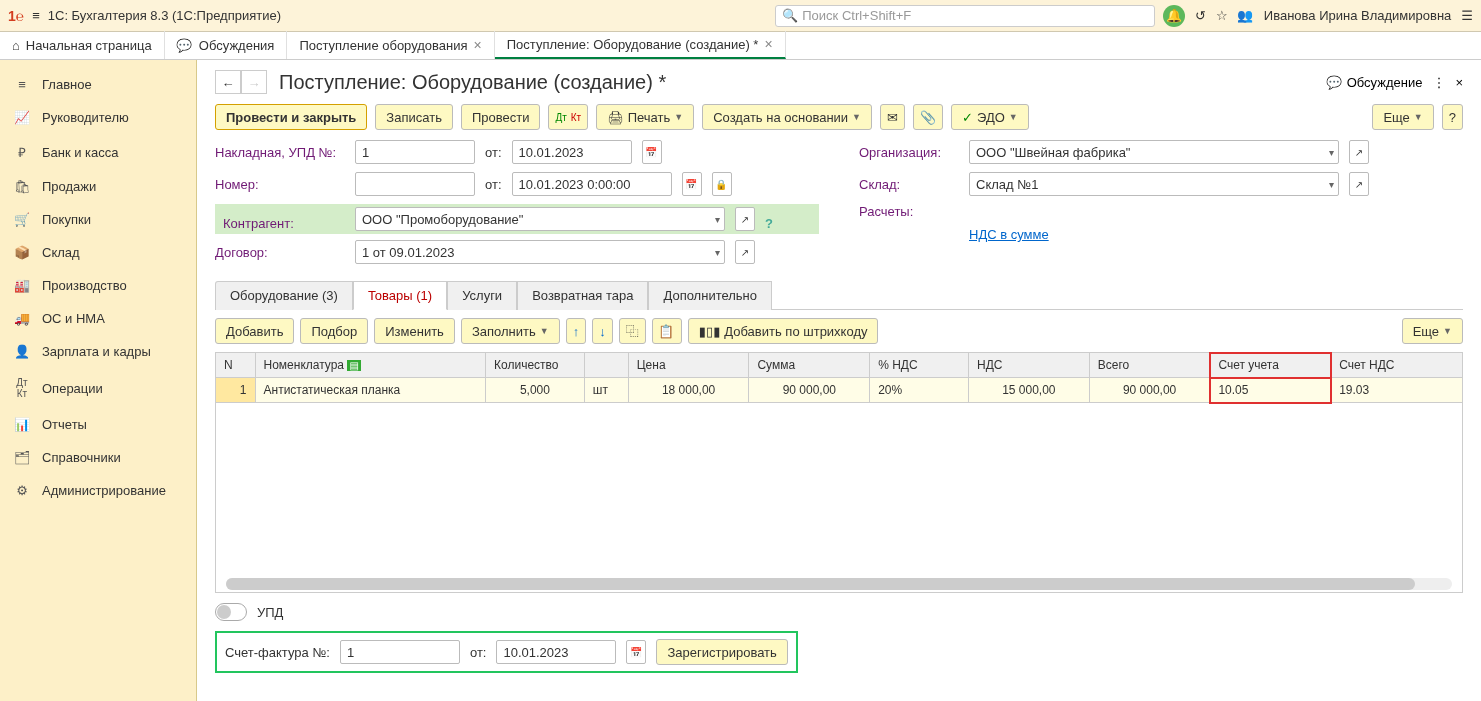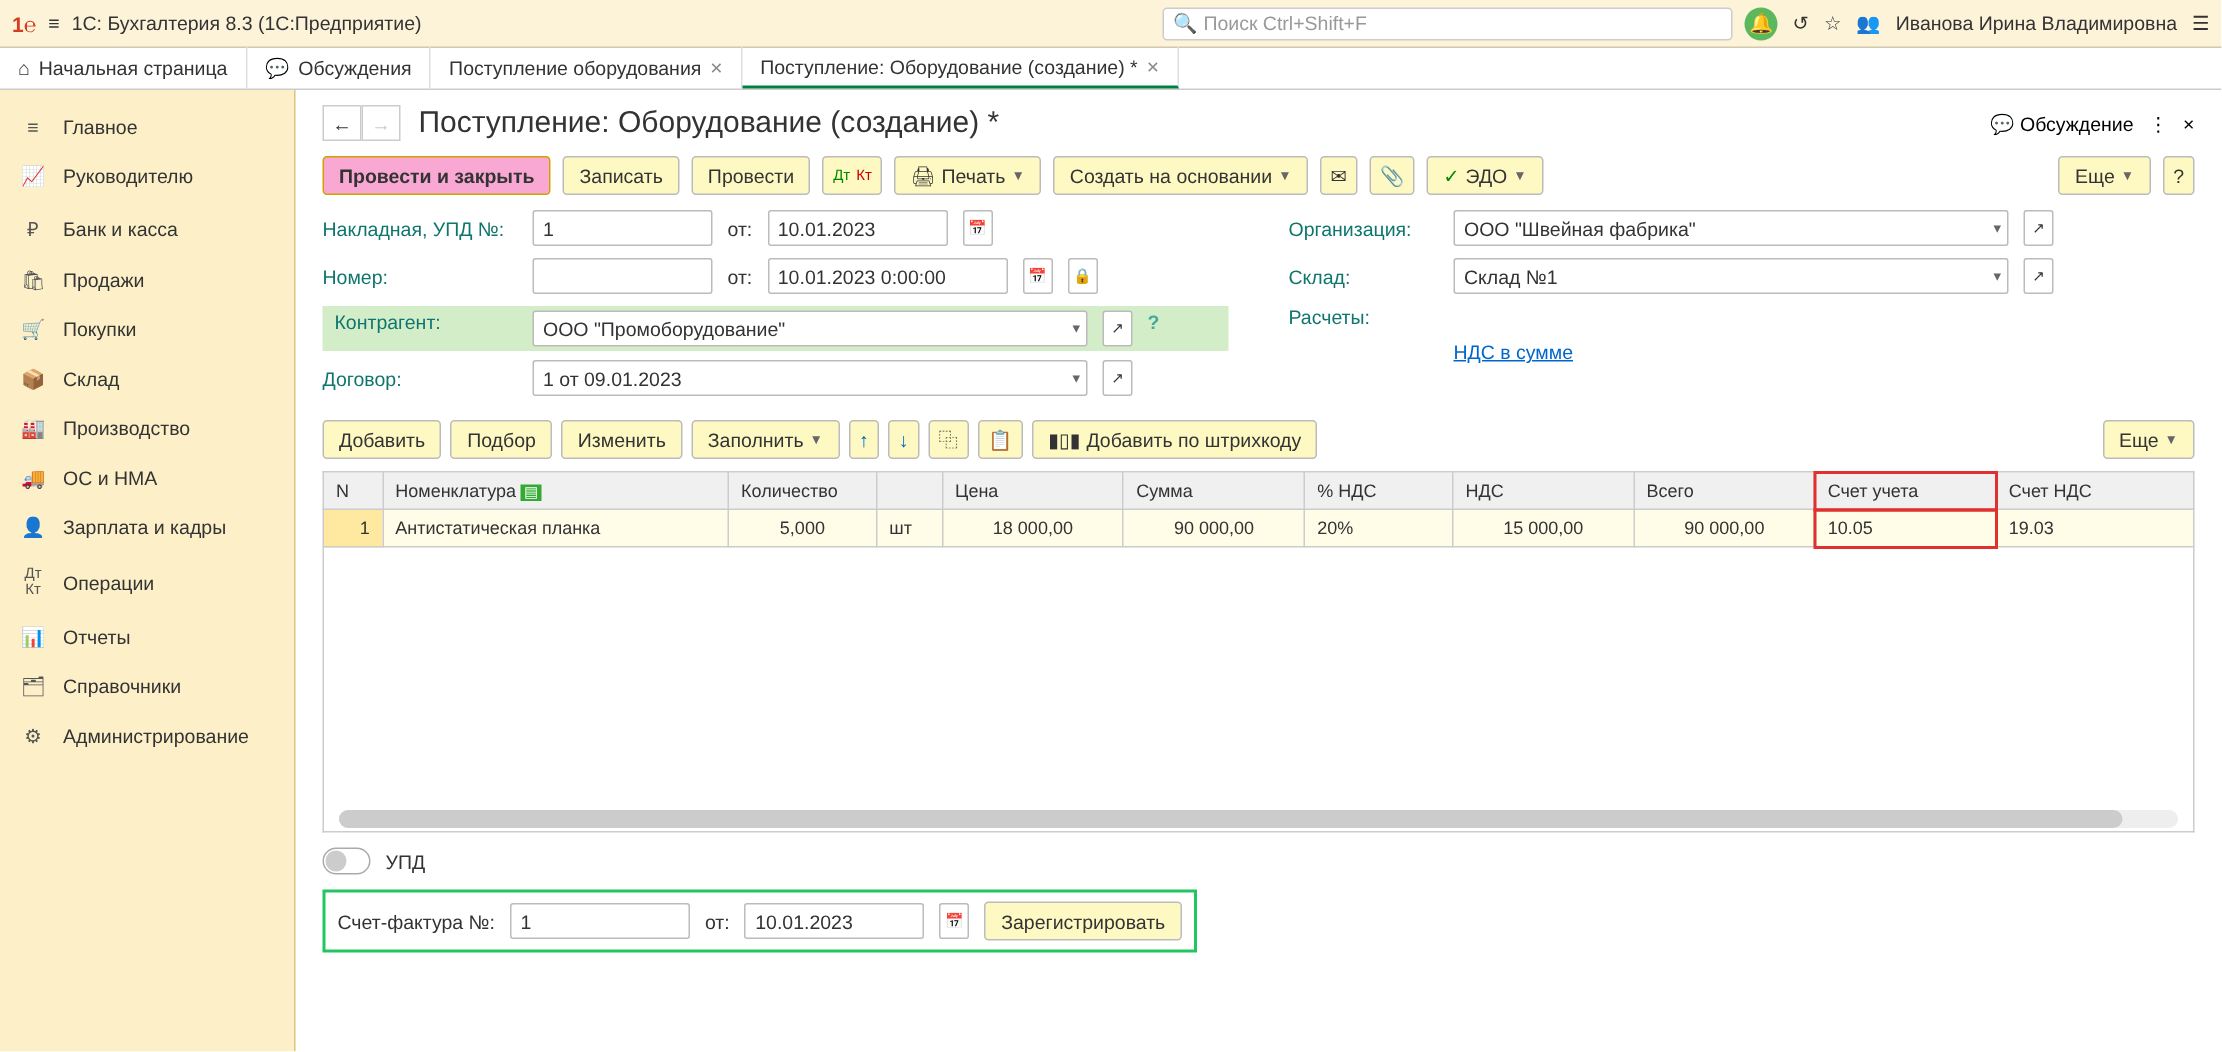--- a/index.html
+++ b/index.html
@@ -29,36 +29,36 @@
 .page-header { display: flex; align-items: center; gap: 12px; margin-bottom: 10px; }
 .nav-arrows { display: flex; gap: 0; }
 .nav-btn { width: 26px; height: 24px; border: 1px solid #ccc; background: #fff; display: flex; align-items: center; justify-content: center; cursor: pointer; }
 .nav-btn.disabled { color: #ccc; }
 .page-title { font-size: 20px; font-weight: normal; }
 .page-actions { margin-left: auto; display: flex; gap: 10px; align-items: center; color: #000000; }
 .page-actions > span { cursor: pointer; }
 
 .toolbar { display: flex; gap: 8px; align-items: center; margin-bottom: 10px; flex-wrap: wrap; }
 .btn { height: 26px; border: 1px solid #bbb; background: #fef9c3; border-radius: 3px; padding: 0 10px; display: inline-flex; align-items: center; gap: 4px; cursor: pointer; font-size: 13px; }
-.btn.primary { background: #f9a8d4; border-color: #d4a000; font-weight: bold; }
+.btn.primary { background: #fef9c3; border-color: #d4a000; font-weight: bold; }
 .btn.icon-only { padding: 0 6px; }
 .btn .caret { font-size: 9px; color: #666; }
 
 .form-row { display: flex; align-items: center; gap: 10px; margin-bottom: 8px; }
-.label { width: 130px; color: #0f766e; }
+.label { width: 130px; color: #701a75; }
 .input { height: 24px; border: 1px solid #bbb; border-radius: 2px; padding: 0 6px; background: #fff; display: flex; align-items: center; }
 .input.w120 { width: 120px; }
 .input.w160 { width: 160px; }
 .input.select { position: relative; }
 .input.select::after { content: "▾"; position: absolute; right: 4px; color: #666; font-size: 10px; }
 .ext-btn { width: 20px; height: 24px; border: 1px solid #bbb; background: #fff; display: inline-flex; align-items: center; justify-content: center; border-radius: 2px; cursor: pointer; font-size: 10px; }
 .link { color: #0066cc; text-decoration: underline; cursor: pointer; }
 .green-help { color: #4a9; font-weight: bold; }
 
-.contractor-row { background: #d4edc9; padding: 3px 8px; display: flex; align-items: flex-start; gap: 10px; margin: 2px 0 6px 0; }
+.contractor-row { background: #d4edc9; padding: 3px 8px; display: flex; align-items: flex-end; gap: 10px; margin: 2px 0 6px 0; }
 .contractor-row .input { background: #fff; }
 
 .form-grid { display: flex; gap: 40px; }
 .form-col { flex: 1; }
 .form-col.right .label { width: 100px; }
 
 .subtabs { display: flex; border-bottom: 1px solid #ccc; margin-top: 8px; }
 .subtab { padding: 6px 14px; border: 1px solid #ccc; border-bottom: none; background: #f0f0f0; cursor: pointer; position: relative; top: 1px; }
 .subtab.active { background: #fff; border-bottom: 1px solid #fff; color: #b00; }
 .subtab:first-child { border-top-left-radius: 3px; }
@@ -273,20 +273,27 @@
         <div class="form-row">
           <span class="label">Расчеты:</span>
         </div>
         <div class="form-row">
           <span class="label"></span>
           <span class="link">НДС в сумме</span>
         </div>
       </div>
     </div>
 
+    <div class="subtabs">
+      <div class="subtab">Оборудование (3)</div>
+      <div class="subtab active">Товары (1)</div>
+      <div class="subtab">Услуги</div>
+      <div class="subtab">Возвратная тара</div>
+      <div class="subtab">Дополнительно</div>
+    </div>
 
     <div class="grid-toolbar">
       <div class="btn">Добавить</div>
       <div class="btn">Подбор</div>
       <div class="btn">Изменить</div>
       <div class="btn">
           <span>Заполнить</span>
           <span class="caret">▼</span>
         </div>
       <div class="btn icon-only" style="color:#06c;">↑</div>

